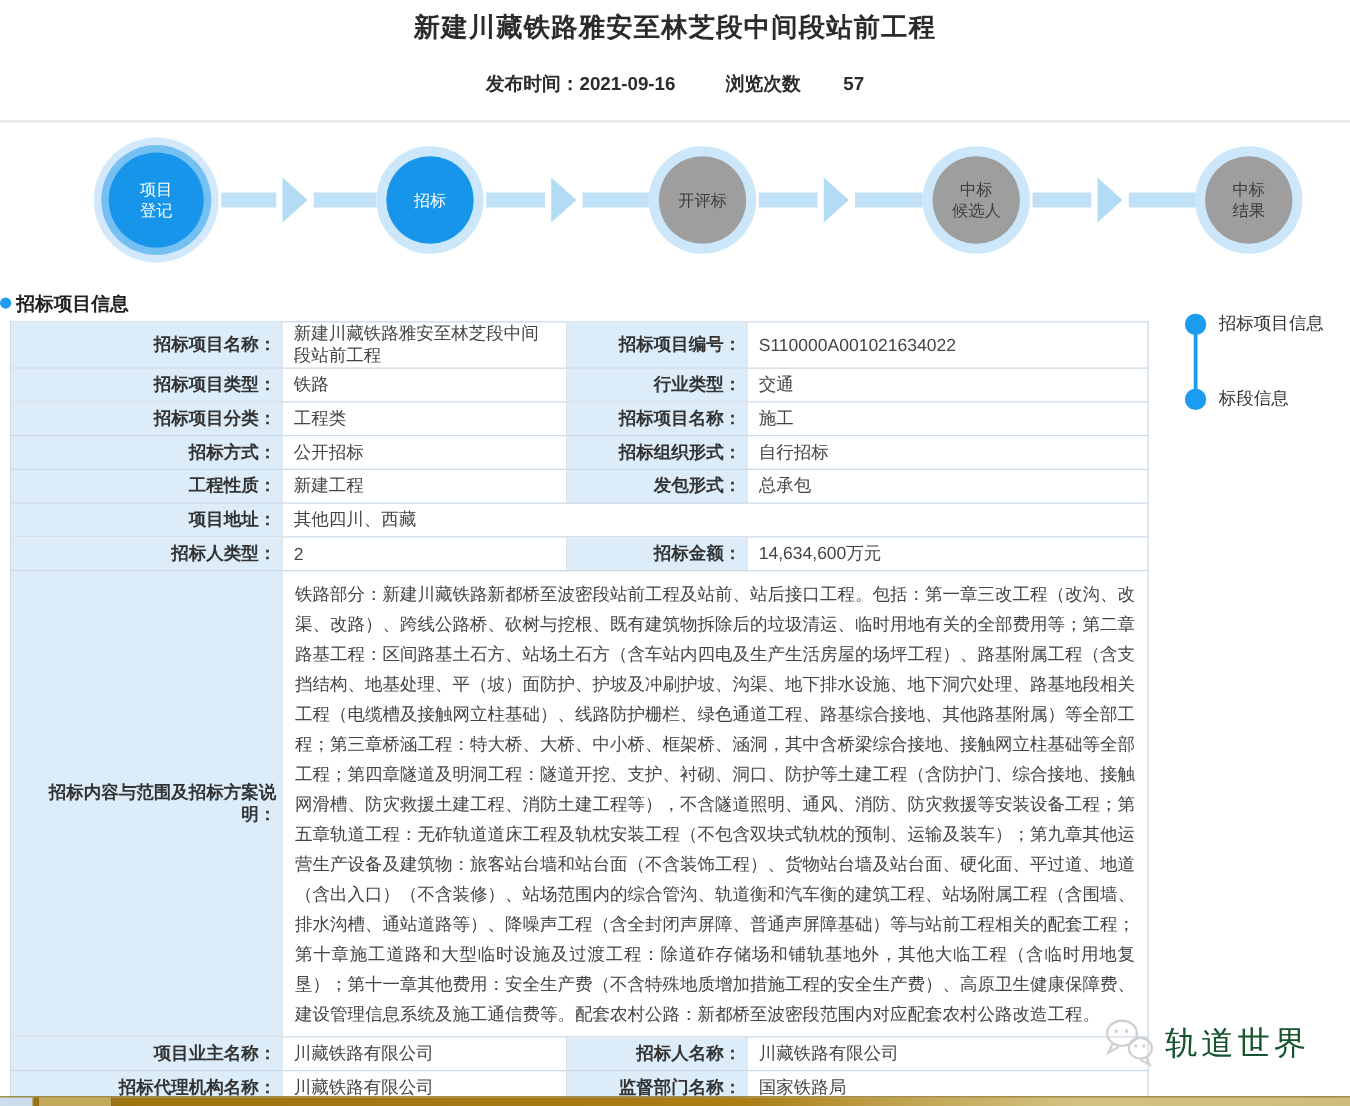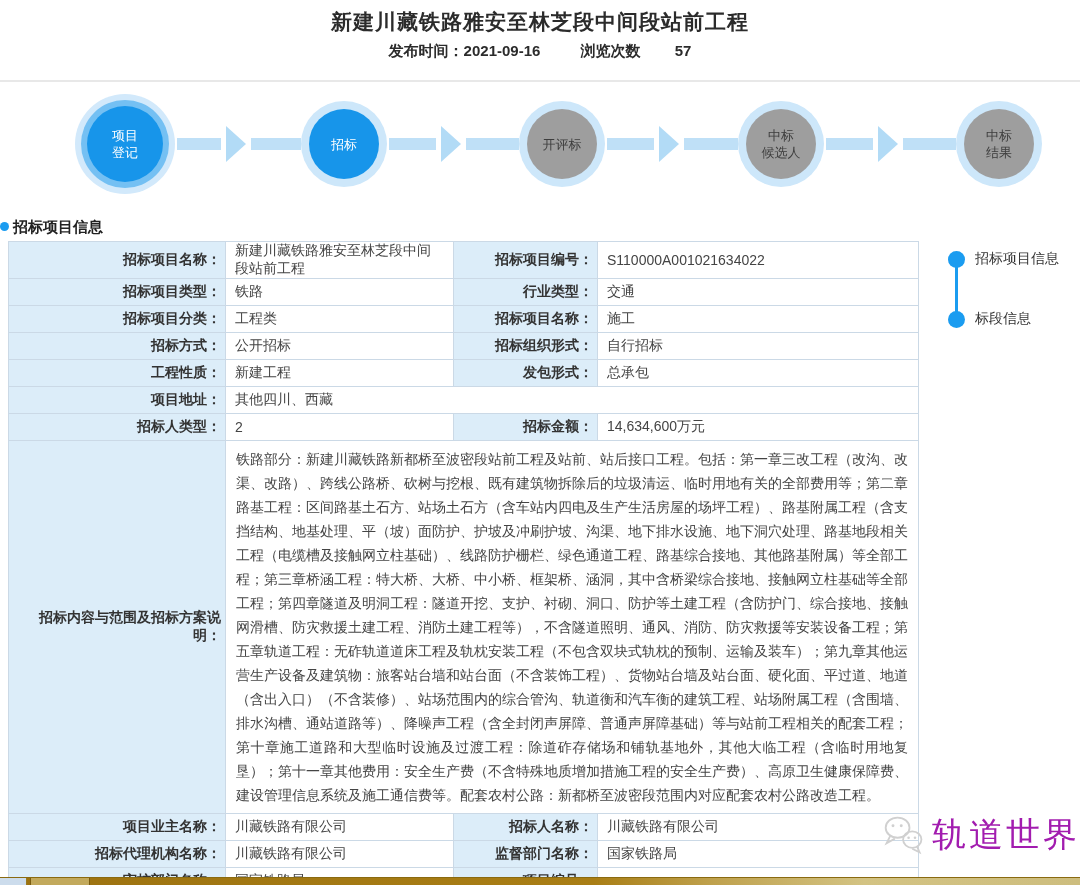--- a/index.html
+++ b/index.html
@@ -1,21 +1,21 @@
 <!DOCTYPE html>
 <html><head>
 <meta charset="utf-8">
 <style>
   html,body{margin:0;padding:0;background:#fff;}
   body{font-family:"Liberation Sans","DejaVu Sans",sans-serif;}
   .page{position:relative;width:1080px;height:885px;background:#fff;overflow:hidden;}
 
   
   .page-title{margin:0;padding-top:8px;text-align:center;font-size:21px;font-weight:bold;color:#2b2b2b;letter-spacing:1px;}
-  .meta{margin-top:6px;text-align:center;font-size:15px;font-weight:bold;color:#2b2b2b;}
+  .meta{margin-top:22px;text-align:center;font-size:15px;font-weight:bold;color:#2b2b2b;}
   .meta .views-label{margin-left:36px;}
   .meta .views-count{margin-left:30px;}
   .divider{margin-top:19px;border-top:2px solid #e8e8e8;}
 
   
   .flow{position:relative;height:128px;}
   .step{position:absolute;}
   .step .halo{position:absolute;inset:0;border-radius:50%;}
   .step .mid{position:absolute;border-radius:50%;}
   .step .core{position:absolute;border-radius:50%;display:flex;align-items:center;justify-content:center;text-align:center;}
@@ -53,21 +53,21 @@
   
   .side-nav{position:absolute;left:948px;top:250px;width:132px;}
   .side-nav .nav-line{position:absolute;left:7px;top:9px;width:3px;height:62px;background:#1b9cf0;}
   .nav-item{position:absolute;left:0;display:flex;align-items:center;}
   .nav-item .nav-dot{width:17px;height:17px;border-radius:50%;background:#1b9cf0;flex:0 0 17px;}
   .nav-item .nav-label{margin-left:10px;font-size:14px;color:#333;white-space:nowrap;}
   .ni1{top:0px;} .ni2{top:60px;}
 
   
   .watermark{position:absolute;left:882px;top:812px;display:flex;align-items:center;z-index:5;color:#d2d2d2;}
-  .watermark .wm-text{font-size:34px;letter-spacing:3px;color:#a21caf;text-shadow:1px 1px 0 #fff;}
+  .watermark .wm-text{font-size:26px;letter-spacing:3px;color:#14532d;text-shadow:1px 1px 0 #fff;}
   .watermark svg{margin-right:6px;}
 
   
   .bottom-bar{position:absolute;left:0;right:0;bottom:0;height:7px;z-index:6;
     background:linear-gradient(90deg,#9c7210 0%,#a97e15 55%,#bfa14d 66%,#d3c383 80%,#cdbd7e 100%);
     border-top:1px solid #8a6a10;}
   .bottom-bar .seg-a{position:absolute;left:0;top:0;bottom:0;width:26px;background:#ccdcec;border-right:1px solid #9a7a20;}
   .bottom-bar .seg-b{position:absolute;left:30px;top:0;bottom:0;width:58px;background:#c2a95c;border-left:1px solid #7a5c10;border-right:1px solid #7a5c10;}
 </style>
 </head>

